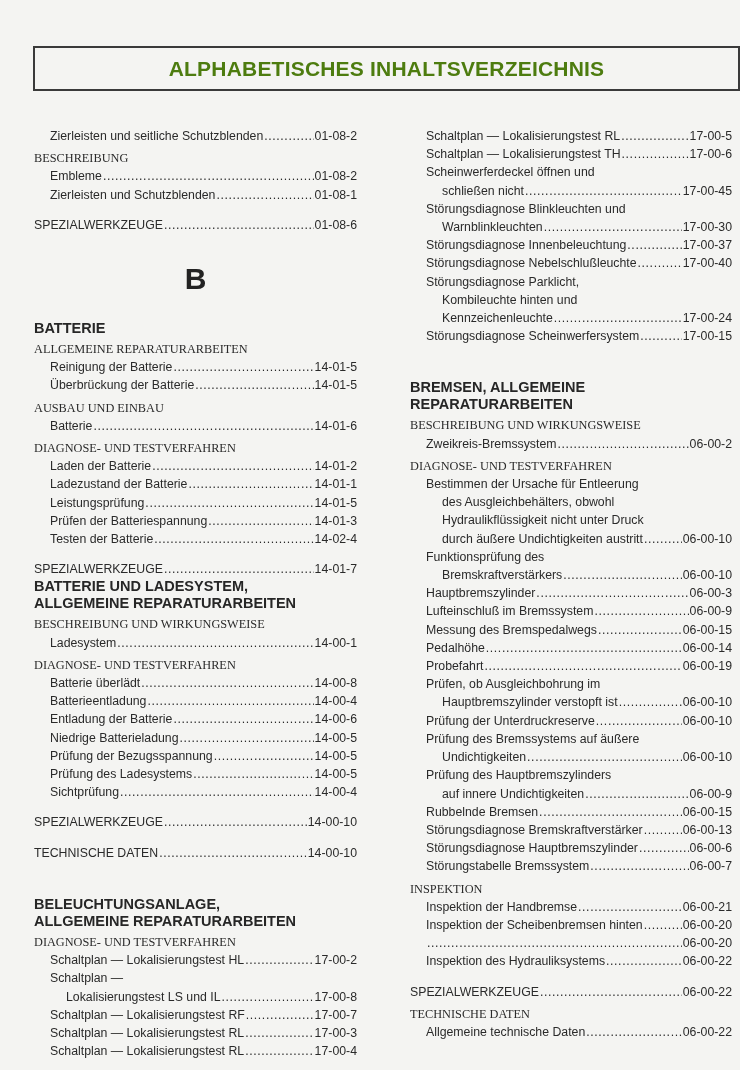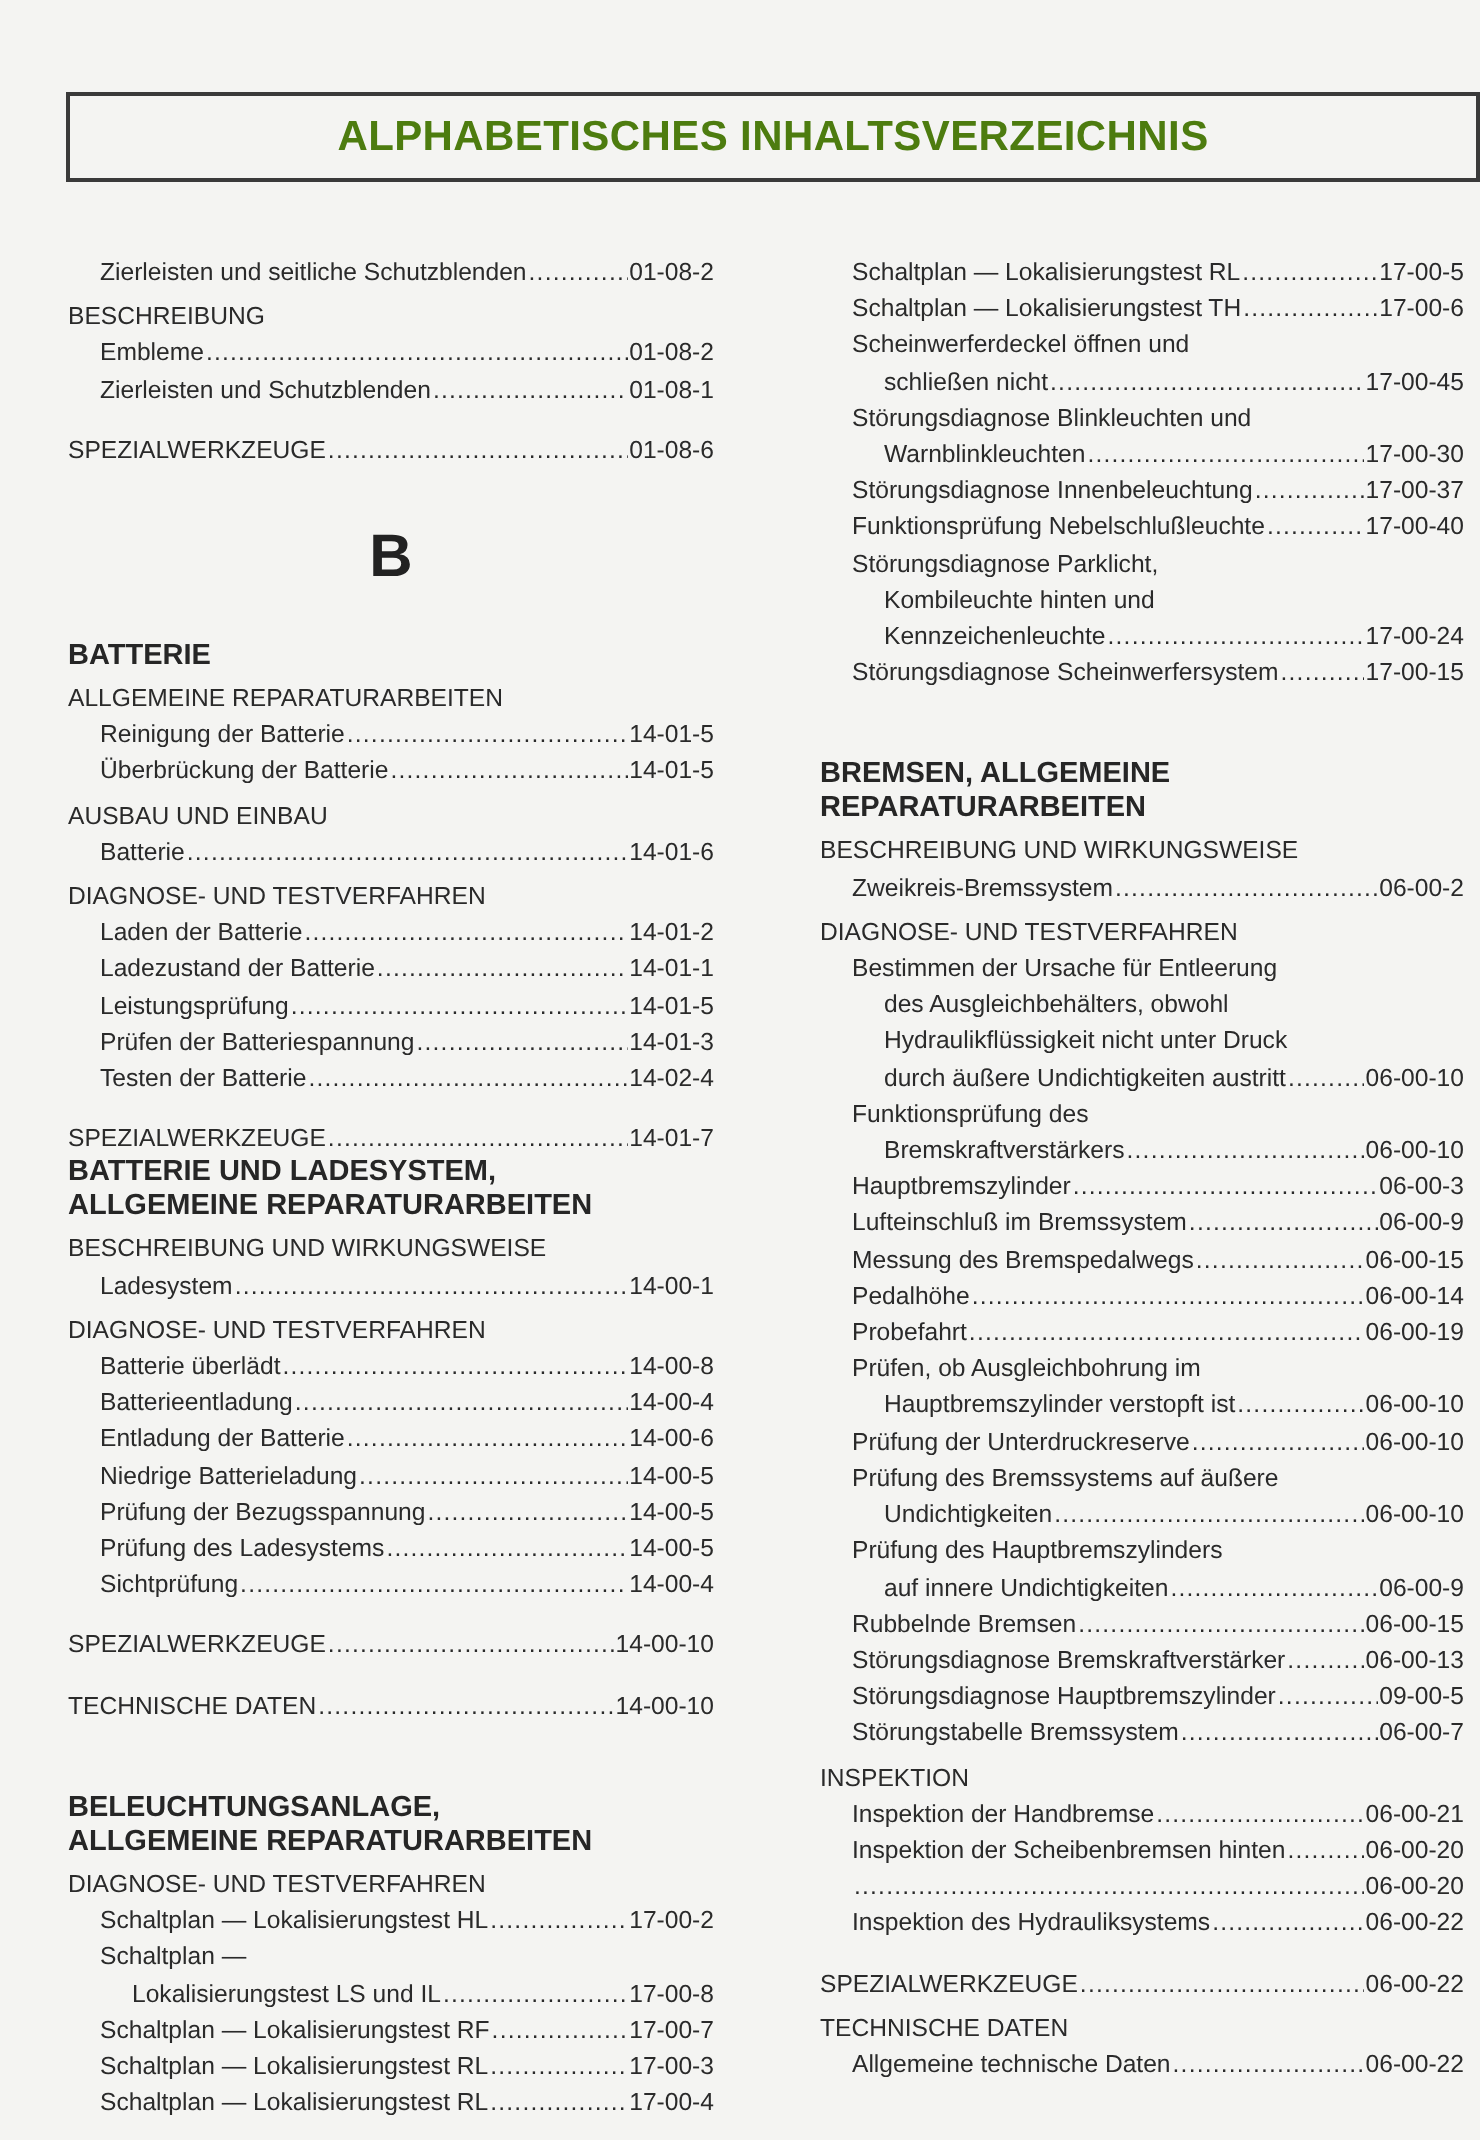--- a/index.html
+++ b/index.html
@@ -25,21 +25,21 @@
   .row { display: flex; align-items: baseline; font-size: 12.3px; line-height: 18.2px; white-space: nowrap; }
   .row .label { flex: 0 0 auto; }
   .row .dots { flex: 1 1 auto; overflow: hidden; margin: 0 1px; }
   .row .dots::before {
     content: "........................................................................................................................................";
     letter-spacing: 0.6px;
   }
   .row .page { flex: 0 0 auto; }
   .lvl1 { padding-left: 16px; }
   .lvl2 { padding-left: 32px; }
-  .sub { font-size: 12.3px; line-height: 18.2px; text-transform: none; }
+  .sub { font-size: 12.3px; line-height: 18.2px; text-transform: none; font-family: Liberation Serif, serif; }
   .sub.gap { margin-top: 4px; }
   .row.gap { margin-top: 12px; }
   .cont { font-size: 12.3px; line-height: 18.2px; white-space: nowrap; }
   .section { font-weight: bold; font-size: 14.5px; line-height: 17px; color: #262626; }
   .letter { text-align: center; font-weight: bold; font-size: 30px; line-height: 30px; margin: 30px 0 26px; color: #222; }
 </style>
 </head>
 <body>
 
 <div class="title-box">
@@ -234,21 +234,21 @@
       <span class="label">Warnblinkleuchten</span>
       <span class="dots"></span>
       <span class="page">17-00-30</span>
     </div>
   <div class="row lvl1">
       <span class="label">Störungsdiagnose Innenbeleuchtung</span>
       <span class="dots"></span>
       <span class="page">17-00-37</span>
     </div>
   <div class="row lvl1">
-      <span class="label">Funktionsprüfung Nebelschlußleuchte</span>
+      <span class="label">Störungsdiagnose Nebelschlußleuchte</span>
       <span class="dots"></span>
       <span class="page">17-00-40</span>
     </div>
   <div class="cont lvl1">Störungsdiagnose Parklicht,</div>
   <div class="cont lvl2">Kombileuchte hinten und</div>
   <div class="row lvl2">
       <span class="label">Kennzeichenleuchte</span>
       <span class="dots"></span>
       <span class="page">17-00-24</span>
     </div>
@@ -338,21 +338,21 @@
       <span class="page">06-00-15</span>
     </div>
   <div class="row lvl1">
       <span class="label">Störungsdiagnose Bremskraftverstärker</span>
       <span class="dots"></span>
       <span class="page">06-00-13</span>
     </div>
   <div class="row lvl1">
       <span class="label">Störungsdiagnose Hauptbremszylinder</span>
       <span class="dots"></span>
-      <span class="page">09-00-5</span>
+      <span class="page">06-00-6</span>
     </div>
   <div class="row lvl1">
       <span class="label">Störungstabelle Bremssystem</span>
       <span class="dots"></span>
       <span class="page">06-00-7</span>
     </div>
 
   <div class="sub gap">INSPEKTION</div>
   <div class="row lvl1">
       <span class="label">Inspektion der Handbremse</span>

